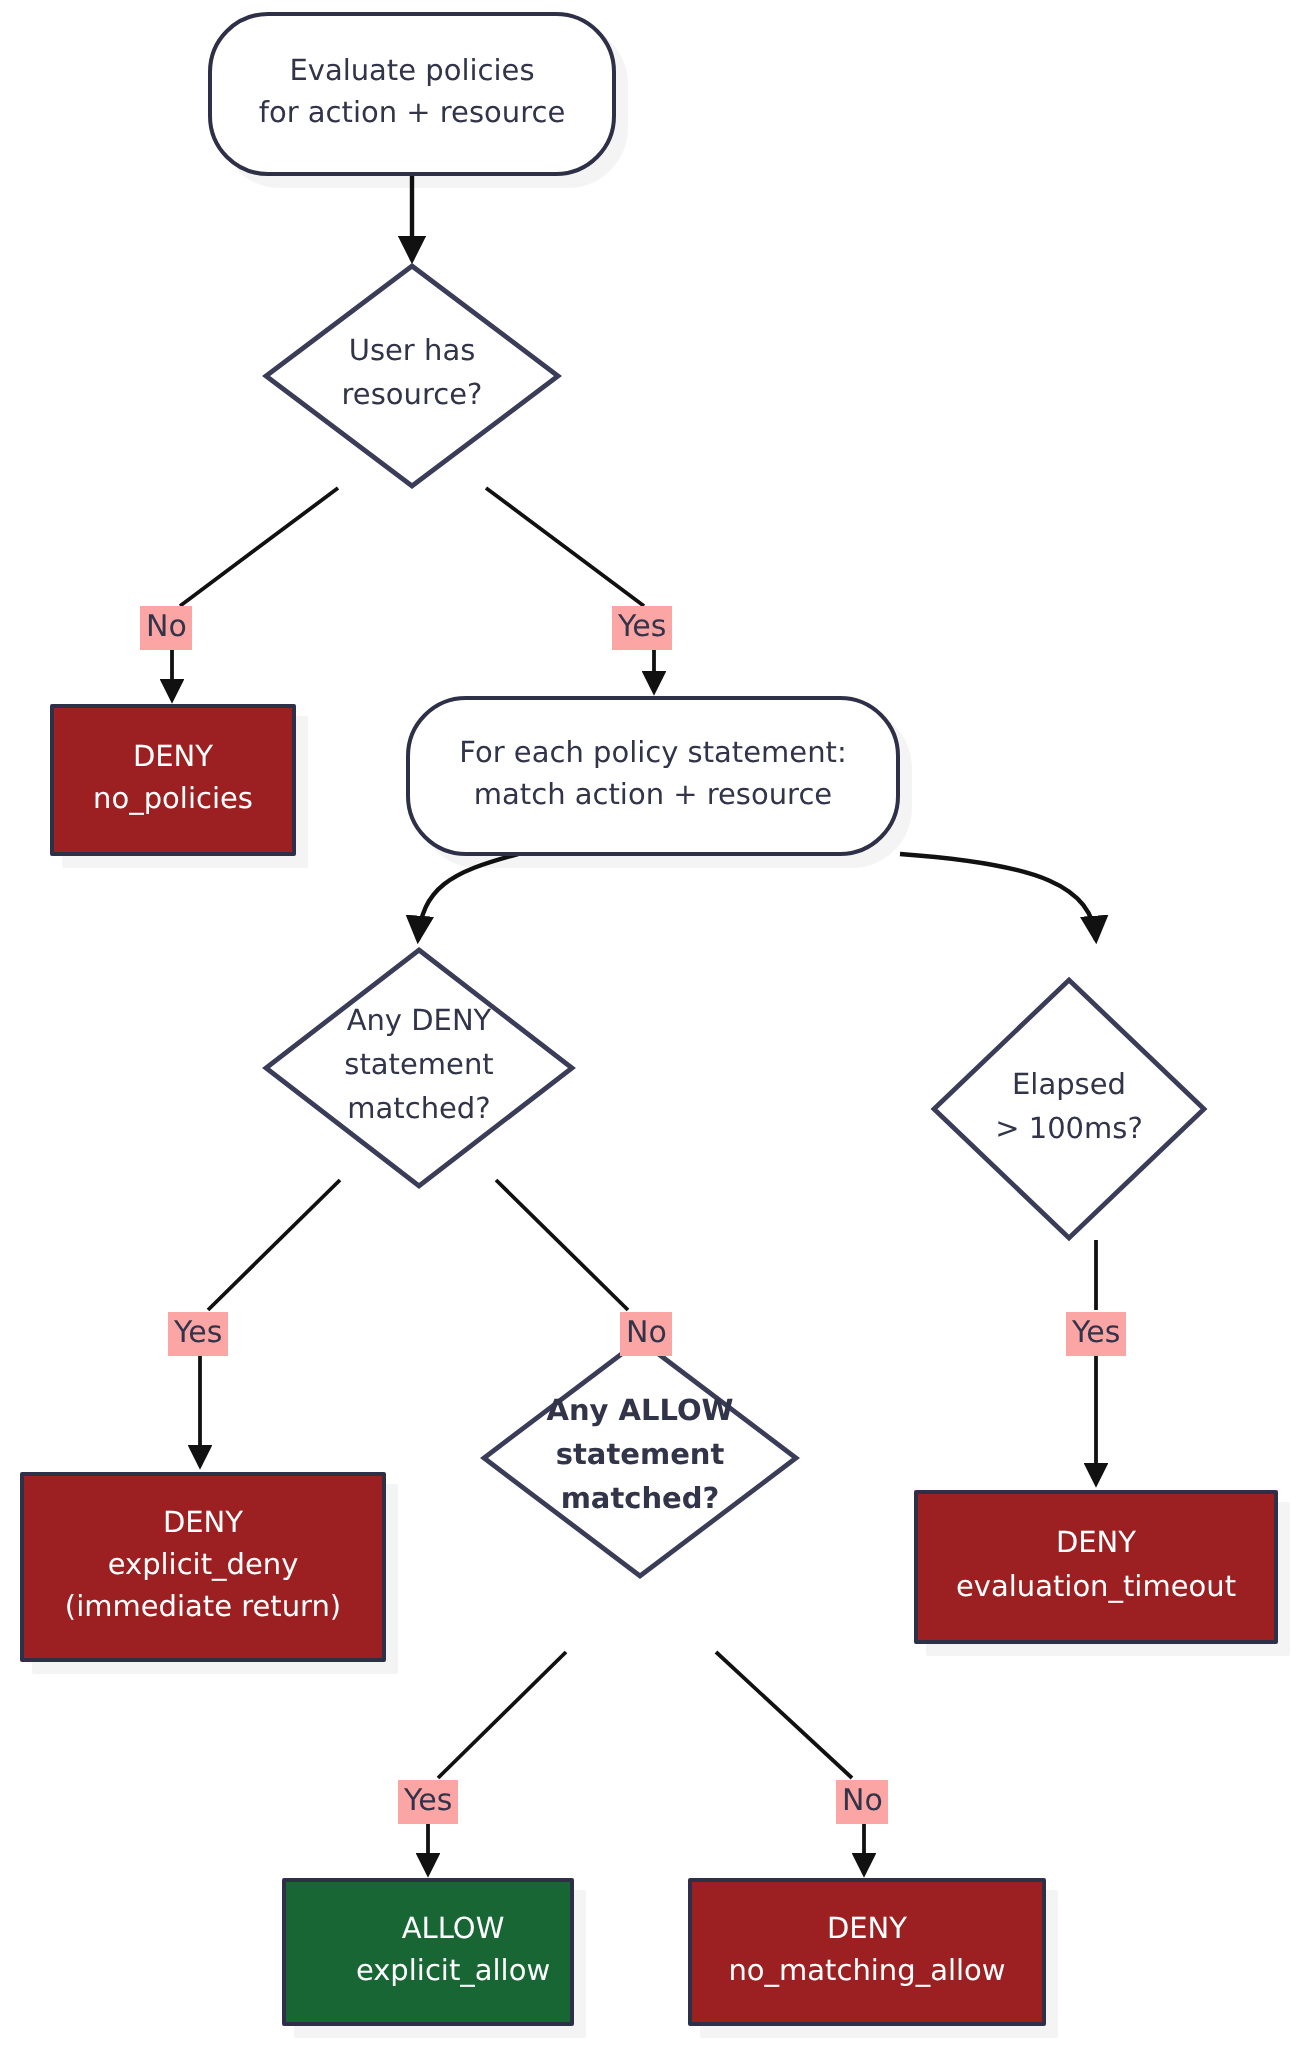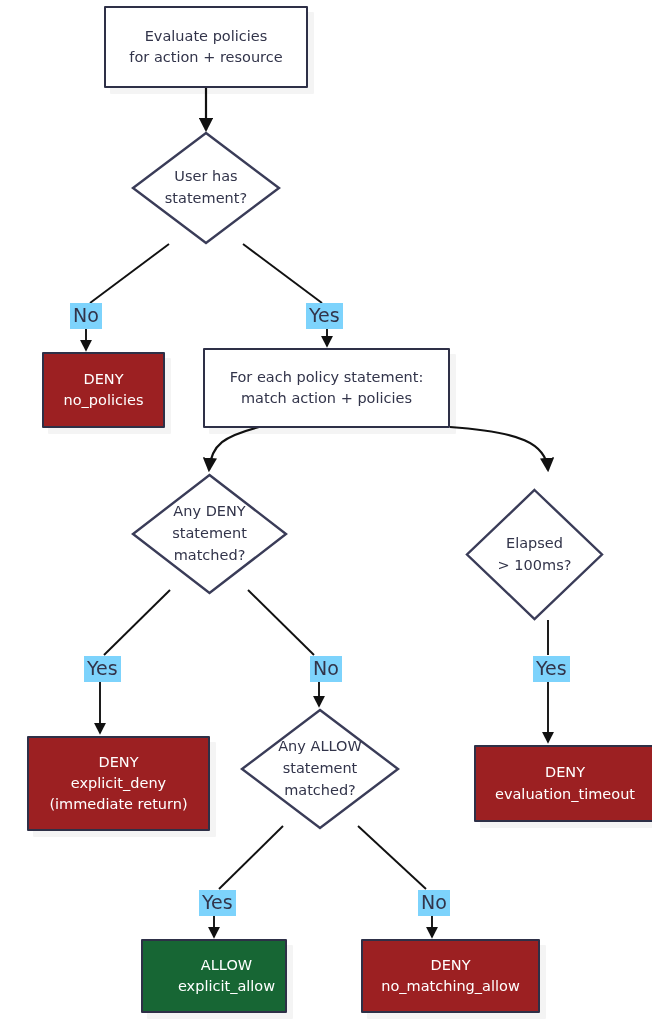--- a/index.html
+++ b/index.html
@@ -42,26 +42,26 @@
     box-shadow: 6px 6px 0 0 rgba(0,0,0,0.045);
   }
   .rect .lbl {
     padding: 2px 8px;
     white-space: pre-line;
   }
   .proc {
     background: #ffffff;
     color: #32344a;
     font-size: 14.5px;
+    border-radius: 30px;
   }
   .deny {
     background: #9c2022;
     color: #ffffff;
     font-size: 14.5px;
-    margin-left: 17px;
   }
   .allow {
     background: #176634;
     color: #ffffff;
     font-size: 14.5px;
     padding-left: 25px;
   }
   
   .diamond {
     background: transparent;
@@ -77,23 +77,23 @@
     position: relative;
     z-index: 2;
     color: #32344a;
     font-size: 14.5px;
     white-space: pre-line;
     line-height: 1.5;
   }
   
   .edge-label {
     position: absolute;
-    background: #7dd3fc;
+    background: #fca5a5;
     color: #32344a;
-    font-size: 19px;
+    font-size: 15px;
     line-height: 1;
     padding: 3px 3px 4px 3px;
     white-space: nowrap;
     z-index: 5;
   }
 </style>
 </head>
 <body>
 
 <div id="canvas">
@@ -142,35 +142,35 @@
   <div class="node rect proc" style="left:104px; top:6px; width:204px; height:82px;">
     <span class="lbl">Evaluate policies
 for action + resource</span>
   </div>
 
   <div class="node diamond" style="left:131px; top:131px; width:150px; height:114px;">
     <svg class="dshape" viewBox="0 0 150 114" preserveAspectRatio="none">
       <polygon points="75,2 148,57 75,112 2,57" fill="#ffffff" stroke="#3a3c58" stroke-width="2.4"></polygon>
     </svg>
     <span class="lbl">User has
-statement?</span>
+resource?</span>
   </div>
 
   <div class="edge-label" style="left:70px; top:303px;">No</div>
 
   <div class="edge-label" style="left:306px; top:303px;">Yes</div>
 
   <div class="node rect deny" style="left:25px; top:352px; width:123px; height:76px;">
     <span class="lbl">DENY
 no_policies</span>
   </div>
 
   <div class="node rect proc" style="left:203px; top:348px; width:247px; height:80px;">
     <span class="lbl">For each policy statement:
-match action + policies</span>
+match action + resource</span>
   </div>
 
   <div class="node diamond" style="left:131px; top:473px; width:157px; height:122px;text-align:center;">
     <svg class="dshape" viewBox="0 0 157 122" preserveAspectRatio="none">
       <polygon points="78.5,2 155,61 78.5,120 2,61" fill="#ffffff" stroke="#3a3c58" stroke-width="2.4"></polygon>
     </svg>
     <span class="lbl">Any DENY
 statement
 matched?</span>
   </div>
@@ -188,21 +188,21 @@
   <div class="edge-label" style="left:310px; top:656px;">No</div>
 
   <div class="edge-label" style="left:533px; top:656px;">Yes</div>
 
   <div class="node rect deny" style="left:10px; top:736px; width:183px; height:95px;">
     <span class="lbl">DENY
 explicit_deny
 (immediate return)</span>
   </div>
 
-  <div class="node diamond" style="left:240px; top:708px; width:160px; height:122px;">
+  <div class="node diamond" style="left:240px; top:668px; width:160px; height:122px;font-weight:bold;">
     <svg class="dshape" viewBox="0 0 160 122" preserveAspectRatio="none">
       <polygon points="80,2 158,61 80,120 2,61" fill="#ffffff" stroke="#3a3c58" stroke-width="2.4"></polygon>
     </svg>
     <span class="lbl">Any ALLOW
 statement
 matched?</span>
   </div>
 
   <div class="node rect deny" style="left:457px; top:745px; width:182px; height:77px;">
     <span class="lbl">DENY

